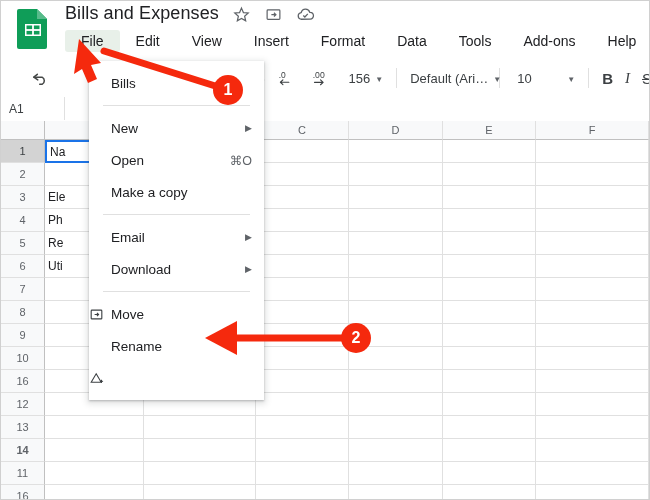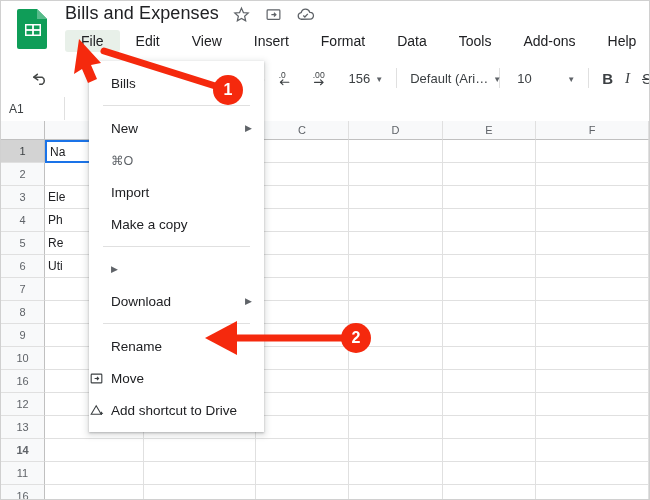--- a/index.html
+++ b/index.html
@@ -518,62 +518,59 @@
         <span class="mi-label">Bills</span>
       </div>
       <div class="mi-sep"></div>
       <div class="mi">
         <span class="mi-icon"></span>
         <span class="mi-label">New</span>
         <span class="mi-arrow">▶</span>
       </div>
       <div class="mi">
         <span class="mi-icon"></span>
+        <span class="mi-label">Open</span>
         <span class="mi-accel">⌘O</span>
       </div>
       <div class="mi">
         <span class="mi-icon"></span>
-        <span class="mi-label">Import</span>
-      </div>
-      <div class="mi">
-        <span class="mi-icon"></span>
         <span class="mi-label">Make a copy</span>
       </div>
       <div class="mi-sep"></div>
       <div class="mi">
         <span class="mi-icon"></span>
+        <span class="mi-label">Email</span>
         <span class="mi-arrow">▶</span>
       </div>
       <div class="mi">
         <span class="mi-icon"></span>
         <span class="mi-label">Download</span>
         <span class="mi-arrow">▶</span>
       </div>
       <div class="mi-sep"></div>
-      <div class="mi">
-        <span class="mi-icon"></span>
-        <span class="mi-label">Rename</span>
-      </div>
       <div class="mi">
         <span class="mi-icon">
           <svg width="15" height="15" viewBox="0 0 24 24" fill="none" stroke="#3c4043" stroke-width="1.8">
             <rect x="3.5" y="5" width="17" height="14" rx="1.2"></rect>
             <path d="M9 12h6M12.7 9.5l2.6 2.5-2.6 2.5"></path>
           </svg>
         </span>
         <span class="mi-label">Move</span>
       </div>
       <div class="mi">
+        <span class="mi-icon"></span>
+        <span class="mi-label">Rename</span>
+      </div>
+      <div class="mi">
         <span class="mi-icon">
           <svg width="15" height="15" viewBox="0 0 24 24" fill="none" stroke="#3c4043" stroke-width="1.7">
             <path d="M11.5 4.5 L19.5 18 H3.5 Z"></path>
             <path d="M17.5 16.5h5M20 14v5" stroke-width="1.6"></path>
           </svg>
         </span>
-        <span class="mi-label">Add shortcut to Drive</span>
       </div>
     </div>
 
   <svg class="anno-svg">
     <g>
       <path d="M227,89 L103,50" stroke="#f5290d" stroke-width="7" stroke-linecap="round" fill="none"></path>
       <path d="M78,38 L100,62 L90,64 L96,78 L87,82 L81,68 L73,73 Z" fill="#f5290d"></path>
     </g>
     <g>
       <path d="M355,337 L232,337" stroke="#f5290d" stroke-width="7" stroke-linecap="round" fill="none"></path>

